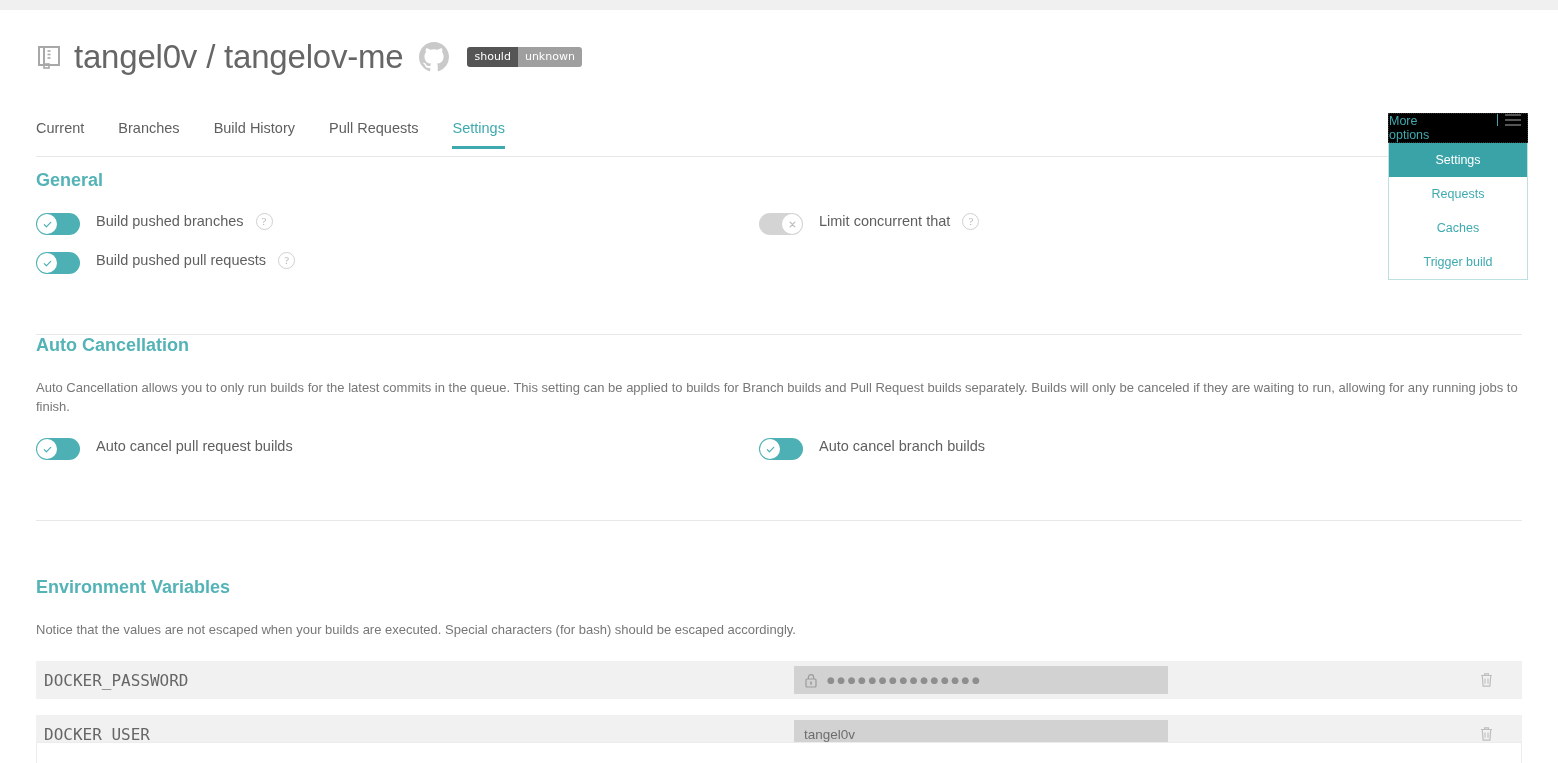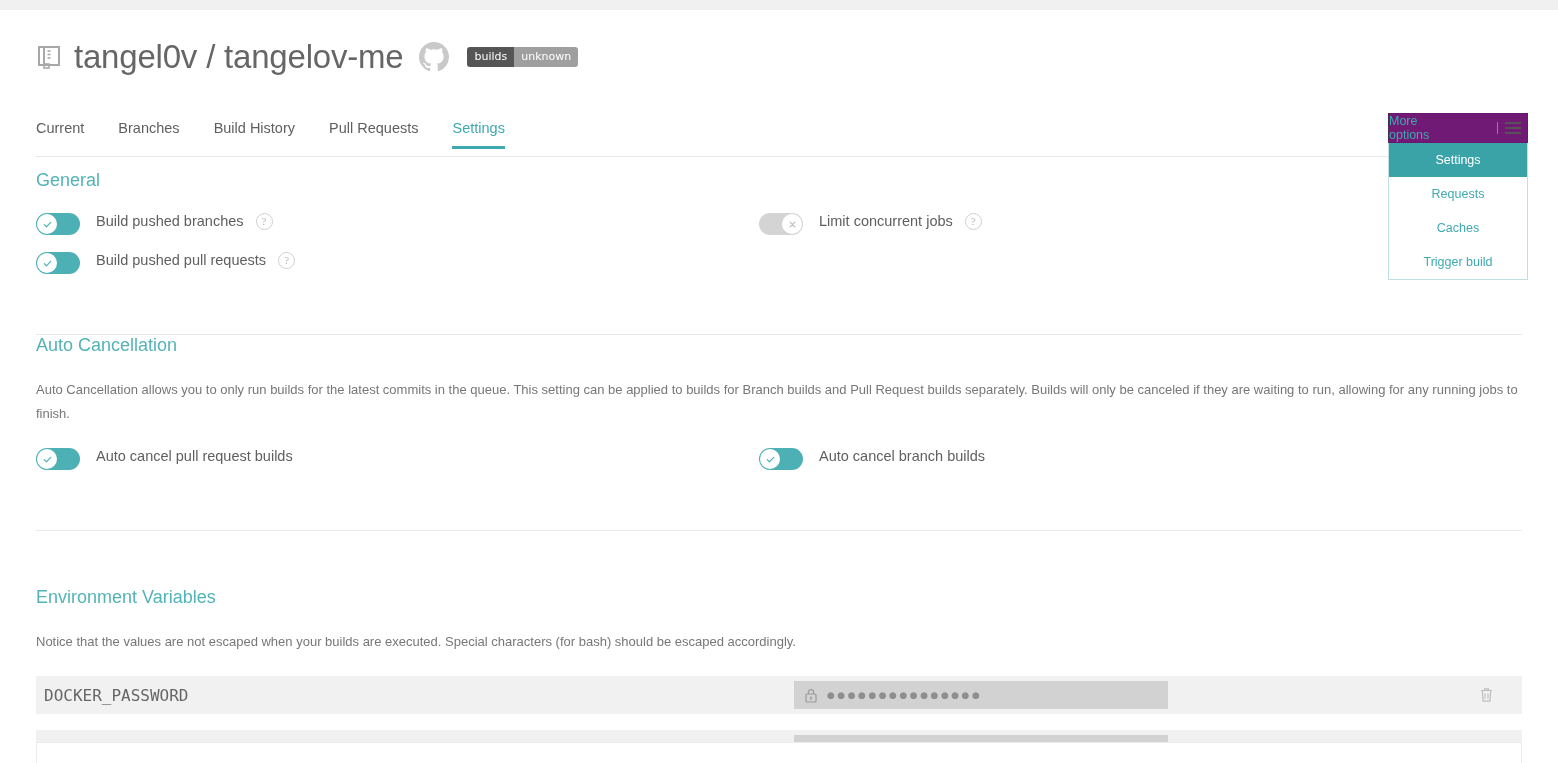--- a/index.html
+++ b/index.html
@@ -62,22 +62,22 @@
   .tabs-rule {
     position: absolute; top: 156px; left: 36px; width: 1486px;
     border-bottom: 1px solid #e8e8e8;
   }
 
   
   .more-options-wrap {
     position: absolute; top: 113px; right: 30px; width: 140px;
   }
   .more-options-btn {
-    display: flex; align-items: center; height: 30px;
-    border: 1px dotted #333; background: #701a75; cursor: pointer; gap: 38px;
+    display: flex; align-items: flex-start; height: 30px;
+    border: 1px dotted #333; background: #000000; cursor: pointer; gap: 38px;
   }
   .more-options-label {
     flex: 1; display: flex; align-items: center; justify-content: center;
     font-size: 12.5px; color: #3eaaaf;
   }
   .hamburger {
     width: 30px; border-left: 1px solid #3eaaaf;
     display: flex; flex-direction: column; justify-content: center;
     align-items: center; gap: 3px;
   }
@@ -90,25 +90,25 @@
   .dropdown-item {
     height: 34px; display: flex; align-items: center; justify-content: center;
     font-size: 12.5px; color: #3eaaaf; cursor: pointer;
   }
   .dropdown-item.active { background: #3aa3a8; color: #ffffff; }
 
   
   .content { position: absolute; top: 170px; left: 0; width: 1558px; }
 
   .section-title {
-    font-size: 18px; color: #54b3b7; font-weight: 400;
+    font-size: 18px; color: #54b3b7; font-weight: 700;
     margin: 0 0 22px 36px;
   }
   .section-desc {
-    font-size: 13px; color: #777777; line-height: 24px;
+    font-size: 13px; color: #777777; line-height: 19px;
     margin: 0 0 22px 36px; width: 1508px;
   }
 
   .settings-grid { display: flex; margin-left: 36px; width: 1486px; }
   .settings-col { width: 723px; }
 
   .setting-row { display: flex; align-items: flex-start; height: 39px; }
   .setting-label { font-size: 14.5px; color: #5f5f5f; margin-left: 16px; white-space: nowrap; }
 
   
@@ -202,21 +202,21 @@
         <path fill="#c9c9c9" d="M8 0C3.58 0 0 3.58 0 8c0 3.54 2.29 6.53 5.47 7.59.4.07.55-.17.55-.38
           0-.19-.01-.82-.01-1.49-2.01.37-2.53-.49-2.69-.94-.09-.23-.48-.94-.82-1.13-.28-.15-.68-.52-.01-.53.63-.01
           1.08.58 1.23.82.72 1.21 1.87.87 2.33.66.07-.52.28-.87.51-1.07-1.78-.2-3.64-.89-3.64-3.95
           0-.87.31-1.59.82-2.15-.08-.2-.36-1.02.08-2.12 0 0 .67-.21 2.2.82a7.42 7.42 0 0 1 2-.27c.68 0
           1.36.09 2 .27 1.53-1.04 2.2-.82 2.2-.82.44 1.1.16 1.92.08 2.12.51.56.82 1.27.82 2.15 0 3.07-1.87
           3.75-3.65 3.95.29.25.54.73.54 1.48 0 1.07-.01 1.93-.01 2.2 0 .21.15.46.55.38A8.013 8.013 0 0 0 16
           8c0-4.42-3.58-8-8-8z"></path>
       </svg>
 
       <span class="build-badge">
-        <span class="badge-left">builds</span>
+        <span class="badge-left">should</span>
         <span class="badge-right">unknown</span>
       </span>
     </div>
   </div>
 
   <div class="tabs">
     <div class="tab">Current</div>
     <div class="tab">Branches</div>
     <div class="tab">Build History</div>
     <div class="tab">Pull Requests</div>
@@ -276,21 +276,21 @@
 
       <div class="settings-col">
         <div class="setting-row">
           <div class="toggle off">
             <div class="knob">
               <svg width="11" height="11" viewBox="0 0 12 12">
                 <path d="M3.4 3.4 L8.6 8.6 M8.6 3.4 L3.4 8.6" fill="none" stroke="#bcbcbc" stroke-width="1.3" stroke-linecap="round"></path>
               </svg>
             </div>
           </div>
-          <span class="setting-label">Limit concurrent jobs</span>
+          <span class="setting-label">Limit concurrent that</span>
           <div class="help-icon">?</div>
         </div>
       </div>
     </div>
 
     <div class="divider" style="margin-top:43px;"></div>
 
     <h2 class="section-title" style="">Auto Cancellation</h2>
     <p class="section-desc">Auto Cancellation allows you to only run builds for the latest commits in the queue. This setting can be applied to builds for Branch builds and Pull Request builds separately. Builds will only be canceled if they are waiting to run, allowing for any running jobs to finish.</p>
 

